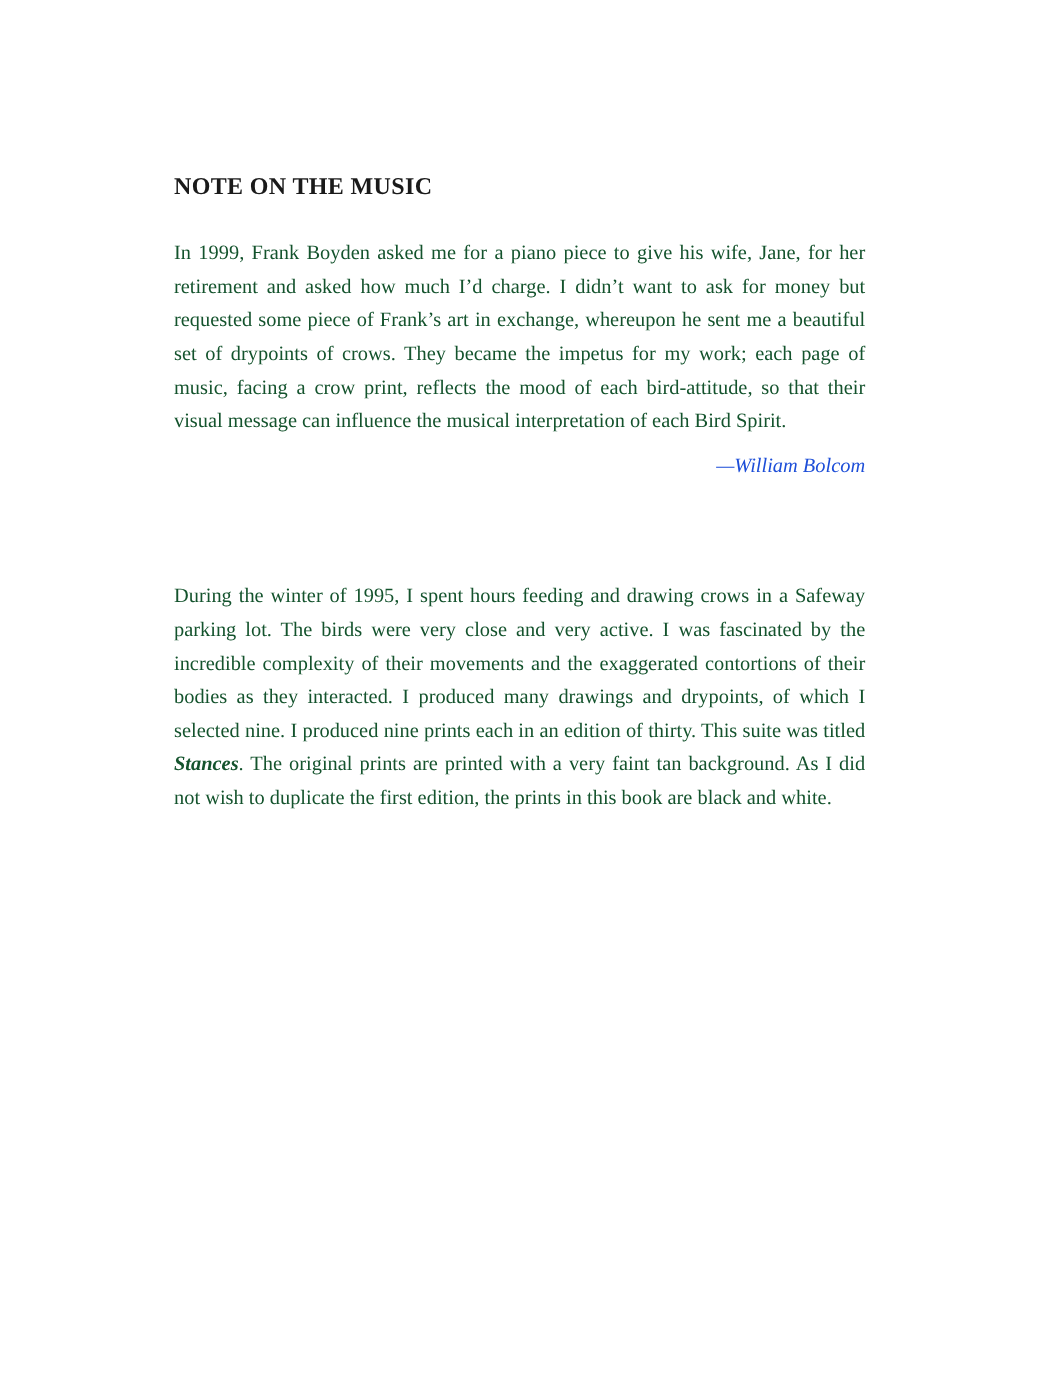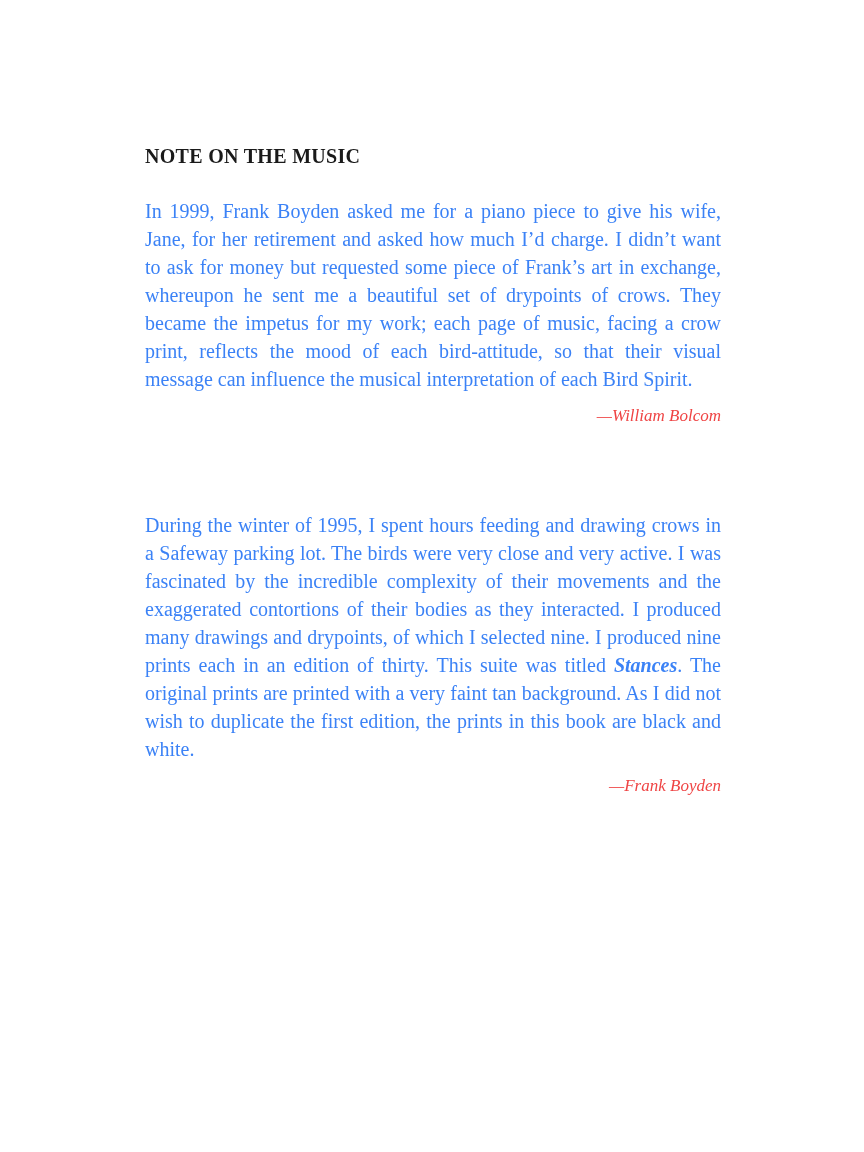--- a/index.html
+++ b/index.html
@@ -24,52 +24,51 @@
   }
   .section-heading {
     font-size: 20px;
     line-height: 24px;
     font-weight: bold;
     letter-spacing: 0.3px;
     margin: 0 0 29px 0;
     color: #1a1a1a;
   }
   .body-para {
-    font-size: 20px;
+    font-size: 17px;
     line-height: 28px;
     text-align: justify;
     margin: 0;
-    color: #3b82f6;
+    color: #14532d;
   }
   .body-para .italic-term {
     font-style: italic;
     font-weight: bold;
   }
   .attribution {
     font-size: 17px;
     line-height: 28px;
     font-style: italic;
     text-align: right;
     margin: 9px 0 0 0;
-    color: #ef4444;
+    color: #1d4ed8;
   }
   .section-music { margin: 0; }
   .section-prints { margin-top: 81px; }
 </style>
 </head>
 <body>
 
 <div class="page">
   <div class="content">
 
     <section class="section-music">
       <h2 class="section-heading">NOTE ON THE MUSIC</h2>
       <p class="body-para">In 1999, Frank Boyden asked me for a piano piece to give his wife, Jane, for her retirement and asked how much I’d charge. I didn’t want to ask for money but requested some piece of Frank’s art in exchange, whereupon he sent me a beautiful set of drypoints of crows. They became the impetus for my work; each page of music, facing a crow print, reflects the mood of each bird-attitude, so that their visual message can influence the musical interpretation of each Bird Spirit.</p>
       <p class="attribution">—William Bolcom</p>
     </section>
 
     <section class="section-prints">
       <p class="body-para"><span>During the winter of 1995, I spent hours feeding and drawing crows in a Safeway parking lot. The birds were very close and very active. I was fascinated by the incredible complexity of their movements and the exaggerated contortions of their bodies as they interacted. I produced many drawings and drypoints, of which I selected nine. I produced nine prints each in an edition of thirty. This suite was titled </span><span class="italic-term">Stances</span><span>. The original prints are printed with a very faint tan background. As I did not wish to duplicate the first edition, the prints in this book are black and white.</span></p>
-      <p class="attribution">—Frank Boyden</p>
     </section>
 
   </div>
 </div>
 
 </body></html>

